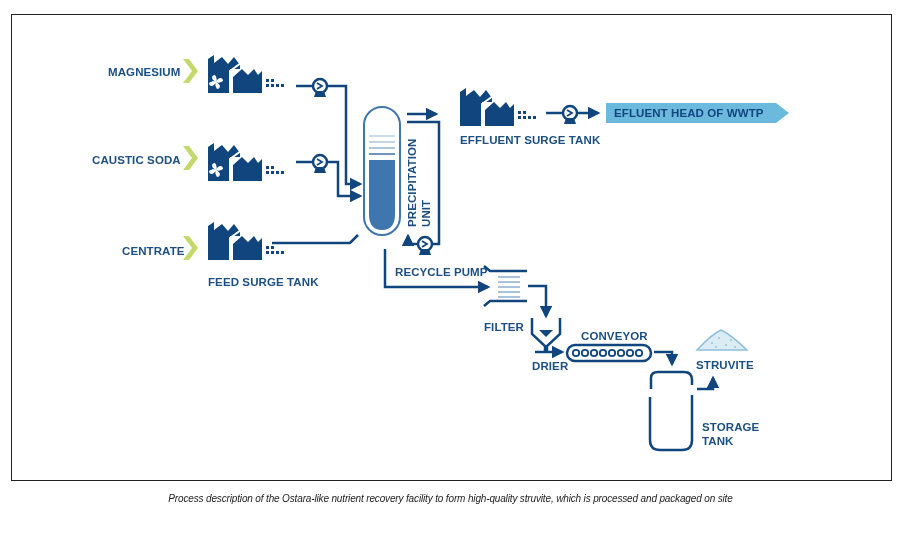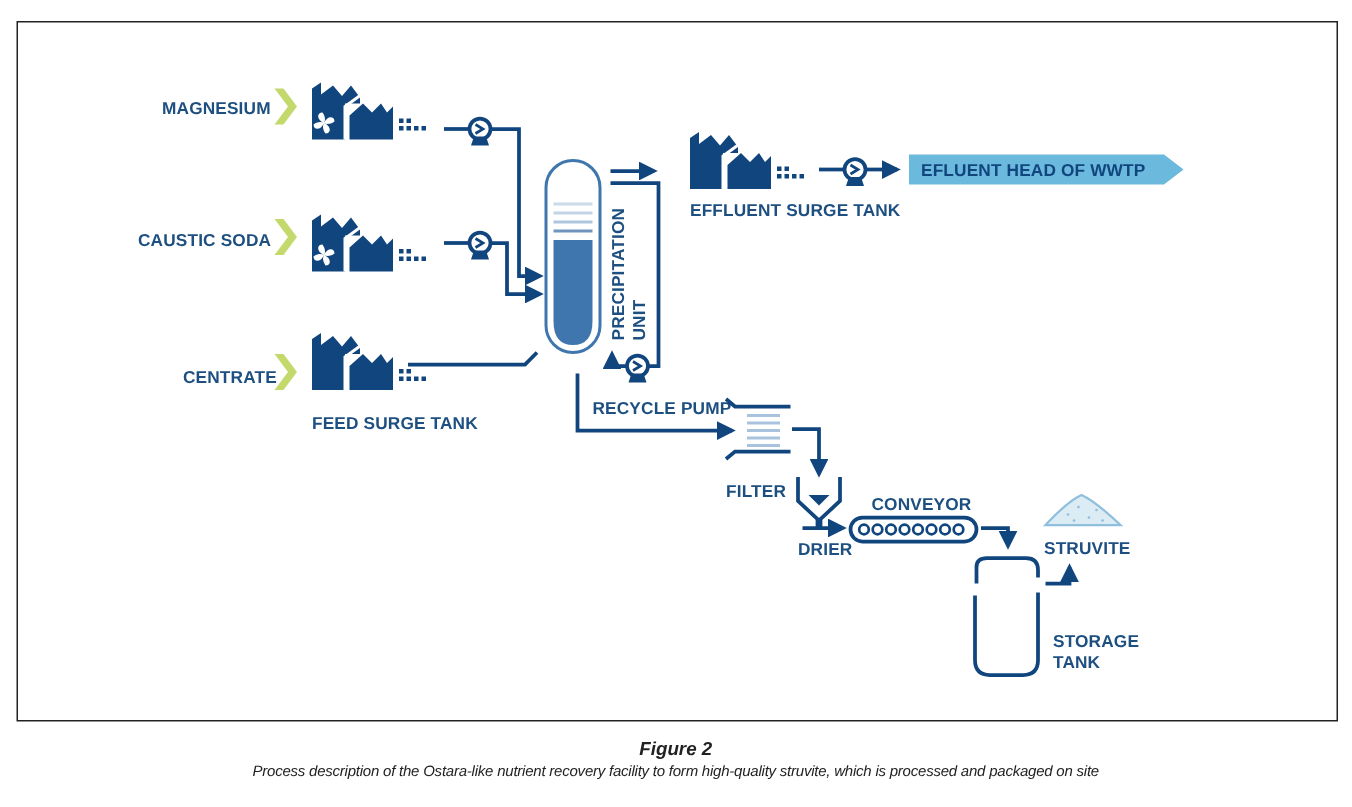--- a/index.html
+++ b/index.html
@@ -147,15 +147,14 @@
       <circle cx="719" cy="338" r="0.9"></circle>
       <circle cx="726" cy="345" r="0.9"></circle>
     <circle cx="731" cy="340" r="0.9"></circle>
       <circle cx="716" cy="347" r="0.9"></circle>
       <circle cx="735" cy="347" r="0.9"></circle>
   </g>
   <text class="lbl" x="696" y="369">STRUVITE</text>
 </svg>
 
 <div id="caption">
-  <div class="ftitle">Figure 2</div>
   <div class="ftext">Process description of the Ostara-like nutrient recovery facility to form high-quality struvite, which is processed and packaged on site</div>
 </div>
 
 </body></html>

